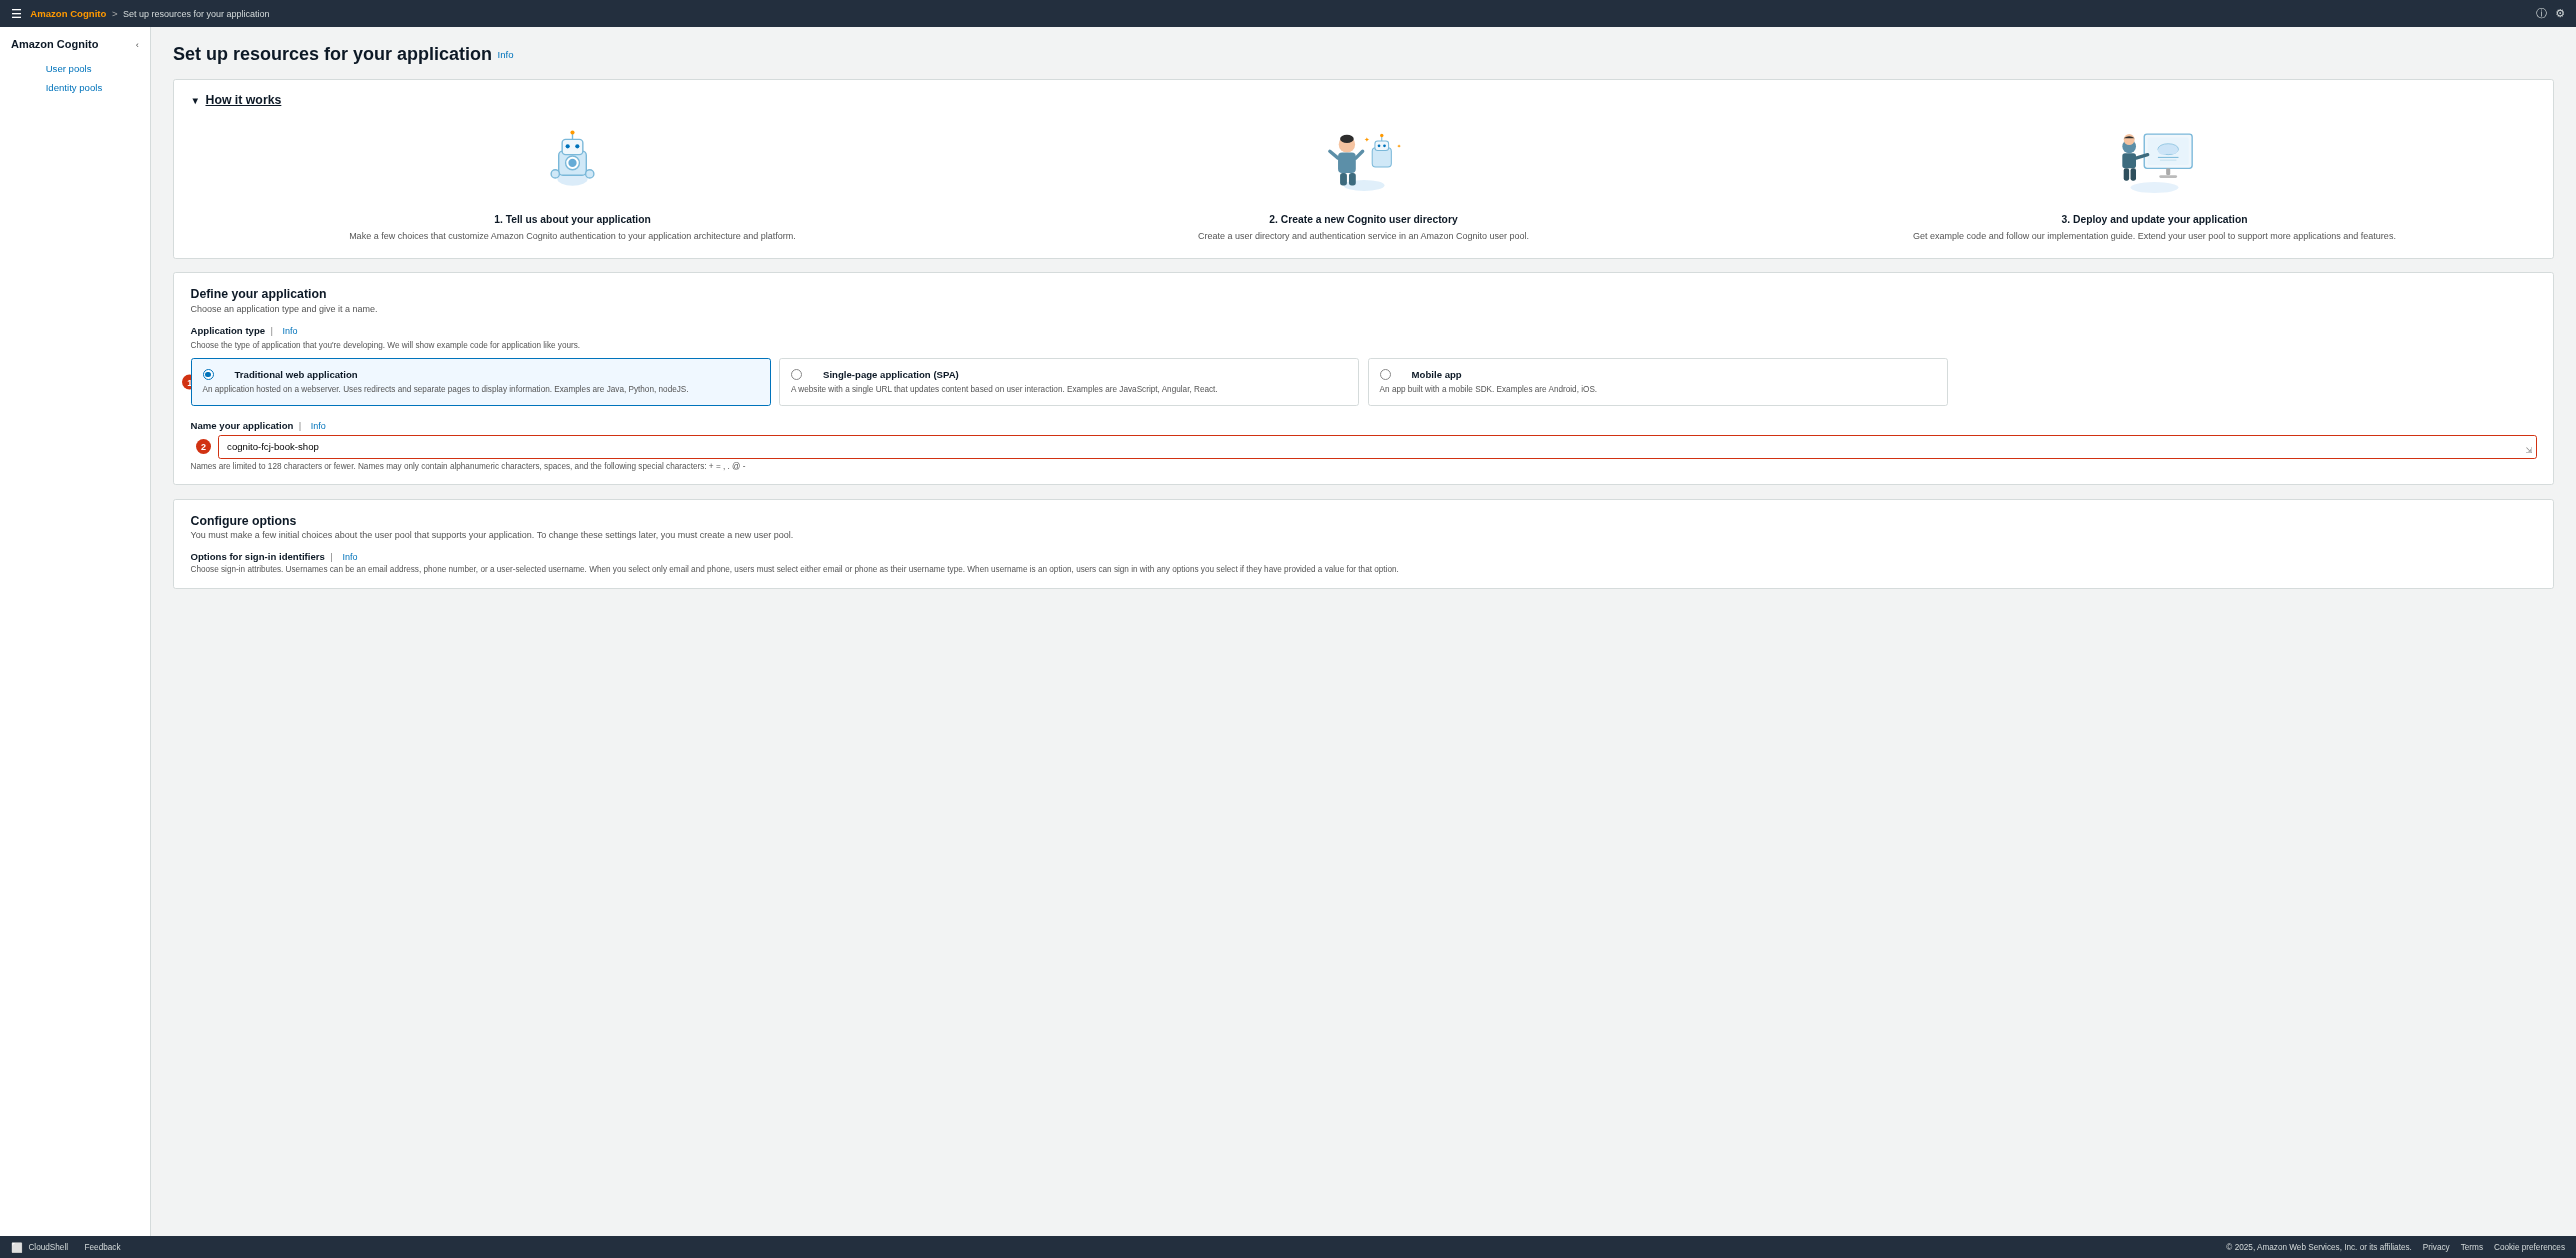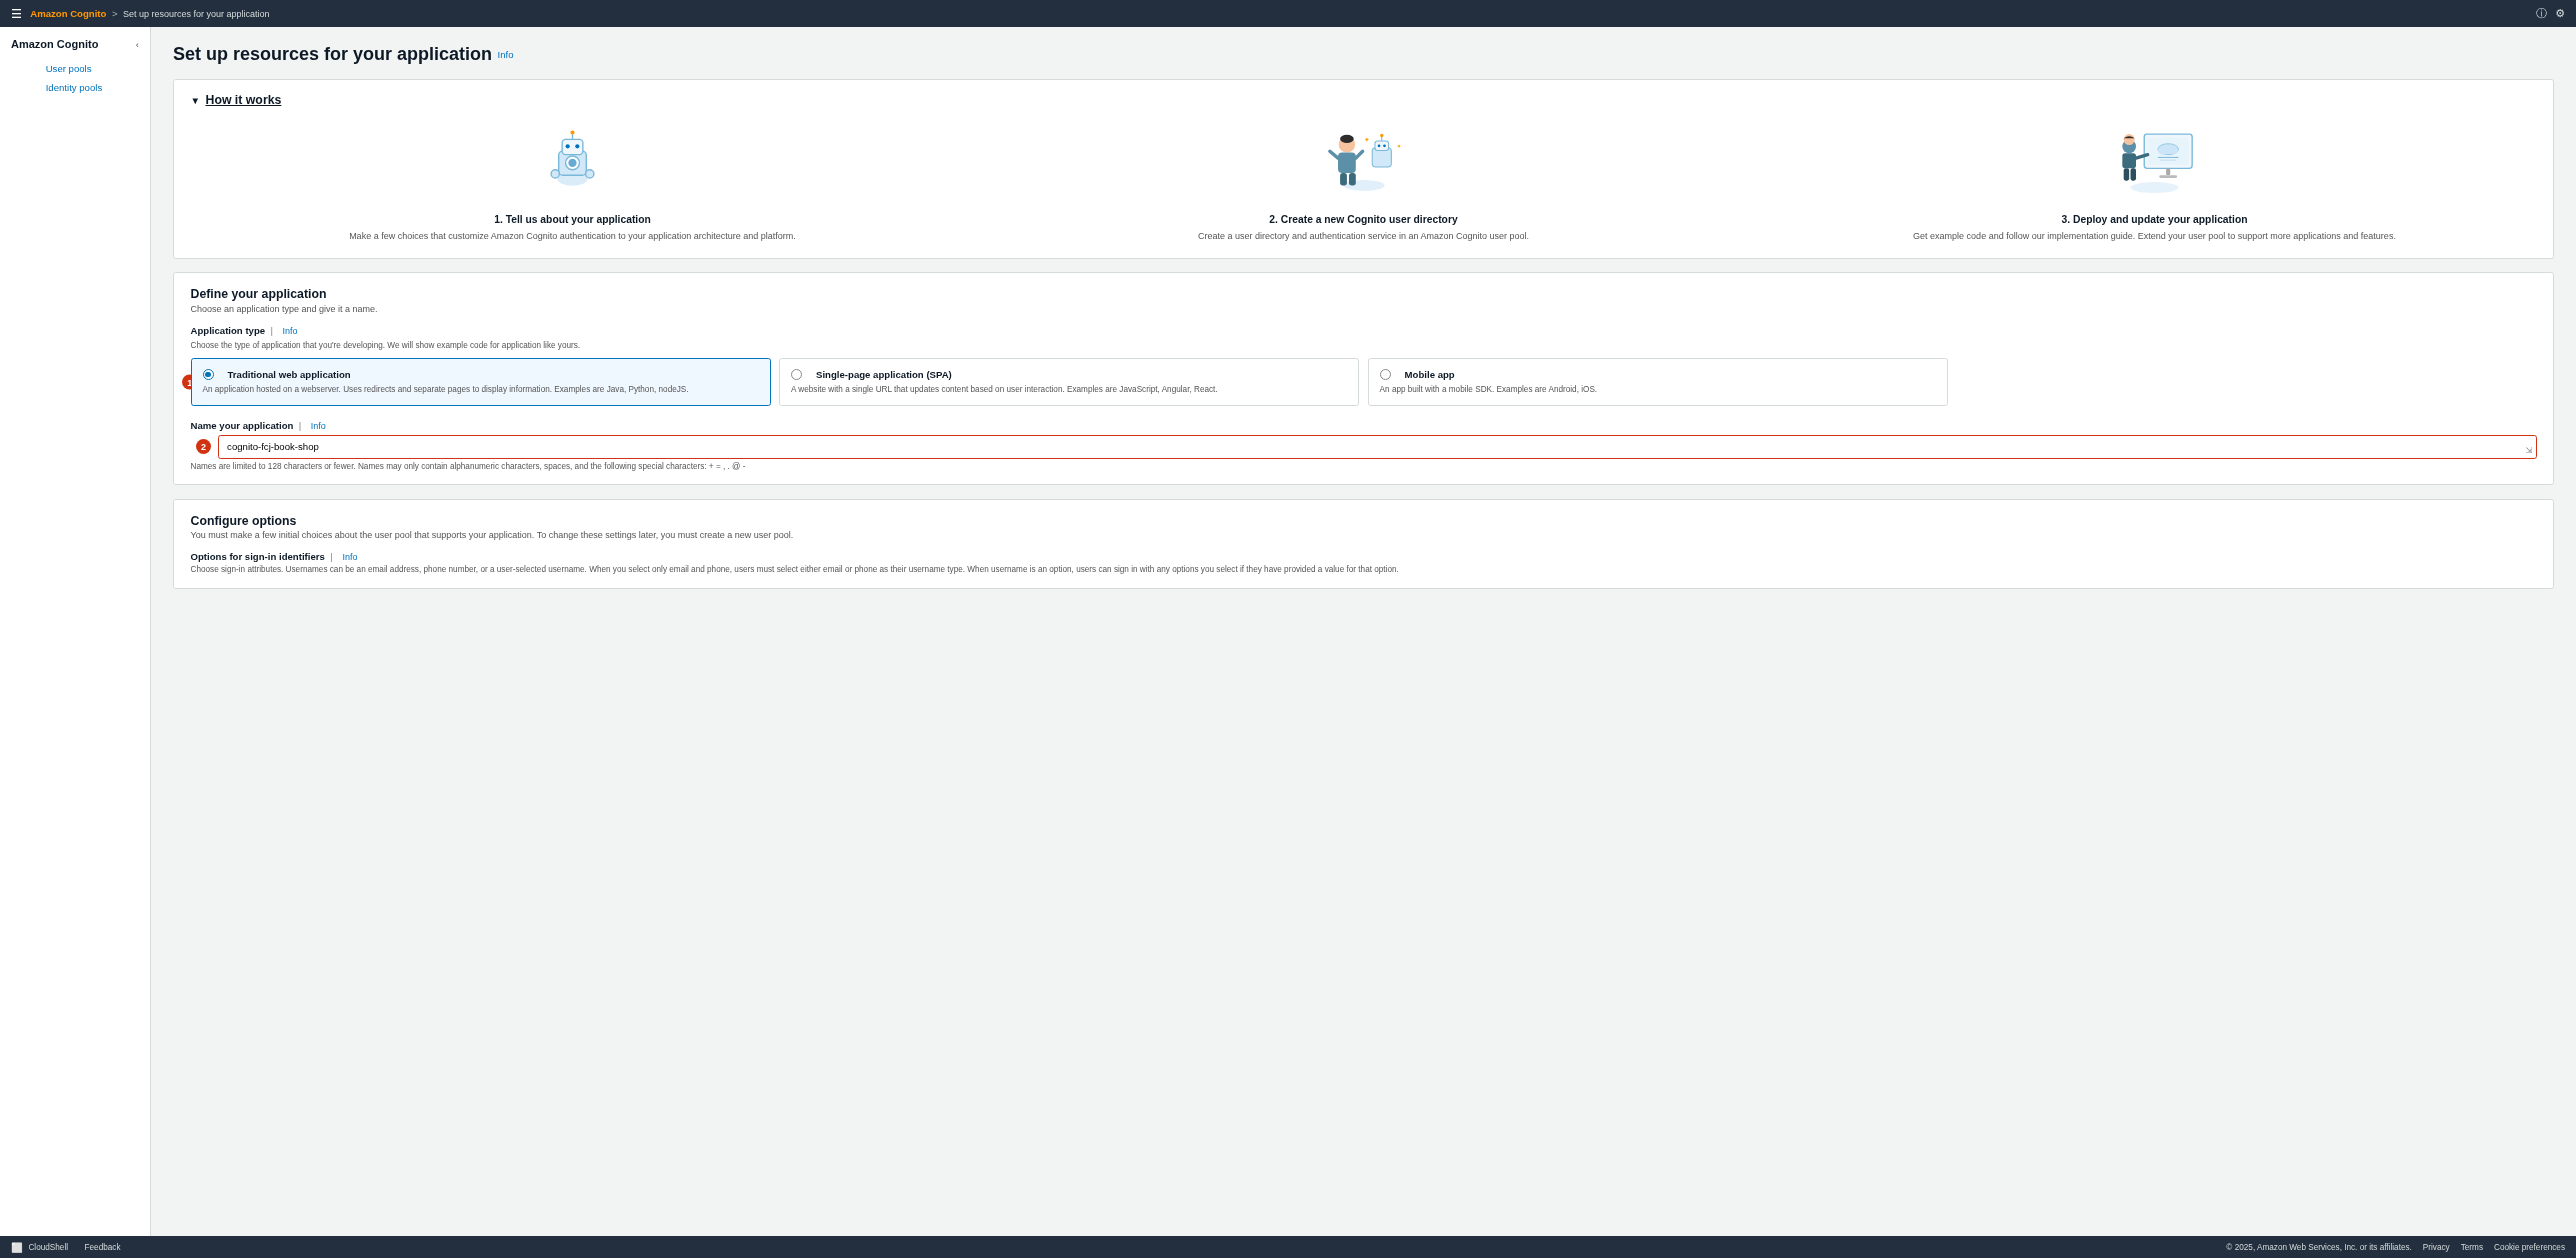--- a/index.html
+++ b/index.html
@@ -49,21 +49,21 @@
     .section-title { font-size: 12.3px; font-weight: 700; margin-bottom: 2.7px; }
     .section-desc { font-size: 9px; color: #555; margin-bottom: 11px; }
     .field-label { font-size: 9.6px; font-weight: 700; display: inline; }
     .field-info-link { color: #0073bb; font-size: 9px; cursor: pointer; text-decoration: none; margin-left: 4.1px; }
     .field-desc { font-size: 8.2px; color: #555; margin-top: 1.4px; margin-bottom: 8.2px; }
 
     
     .app-type-grid { display: grid; grid-template-columns: repeat(4, 1fr); gap: 8.2px; margin-bottom: 13.7px; }
     .app-type-option { border: 0.7px solid #d5dbdb; border-radius: 2.7px; padding: 9.6px 11px; cursor: pointer; background: #fff; position: relative; }
     .app-type-option.selected { border: 1.4px solid #0073bb; background: #f0f8ff; }
-    .app-type-option-label { font-size: 9.6px; font-weight: 600; display: flex; align-items: center; gap: 14px; margin-bottom: 4.1px; }
+    .app-type-option-label { font-size: 9.6px; font-weight: 600; display: flex; align-items: center; gap: 21px; margin-bottom: 4.1px; }
     .app-type-option-desc { font-size: 8.2px; color: #555; line-height: 1.4; }
     .radio-circle { width: 11px; height: 11px; border-radius: 50%; border: 1.4px solid #0073bb; background: #fff; flex-shrink: 0; display: inline-flex; align-items: center; justify-content: center; }
     .radio-circle.filled::after { content: ''; width: 5.5px; height: 5.5px; border-radius: 50%; background: #0073bb; display: block; }
     .radio-circle-empty { width: 11px; height: 11px; border-radius: 50%; border: 1.4px solid #888; background: #fff; flex-shrink: 0; }
 
     
     .step-badge { position: absolute; left: -8.2px; top: 50%; transform: translateY(-50%); background: #d13212; color: #fff; border-radius: 50%; width: 15px; height: 15px; display: flex; align-items: center; justify-content: center; font-size: 9px; font-weight: 700; }
     .name-input-wrapper { position: relative; width: 100%; }
     .name-input { width: 100%; border: 0.7px solid #d13212; border-radius: 2.7px; padding: 5.5px 25px 5.5px 8.2px; font-size: 9.6px; outline: none; }
     .step-badge-2 { display: inline-flex; align-items: center; justify-content: center; background: #d13212; color: #fff; border-radius: 50%; width: 15px; height: 15px; font-size: 9px; font-weight: 700; flex-shrink: 0; margin-left: 5.5px; }

